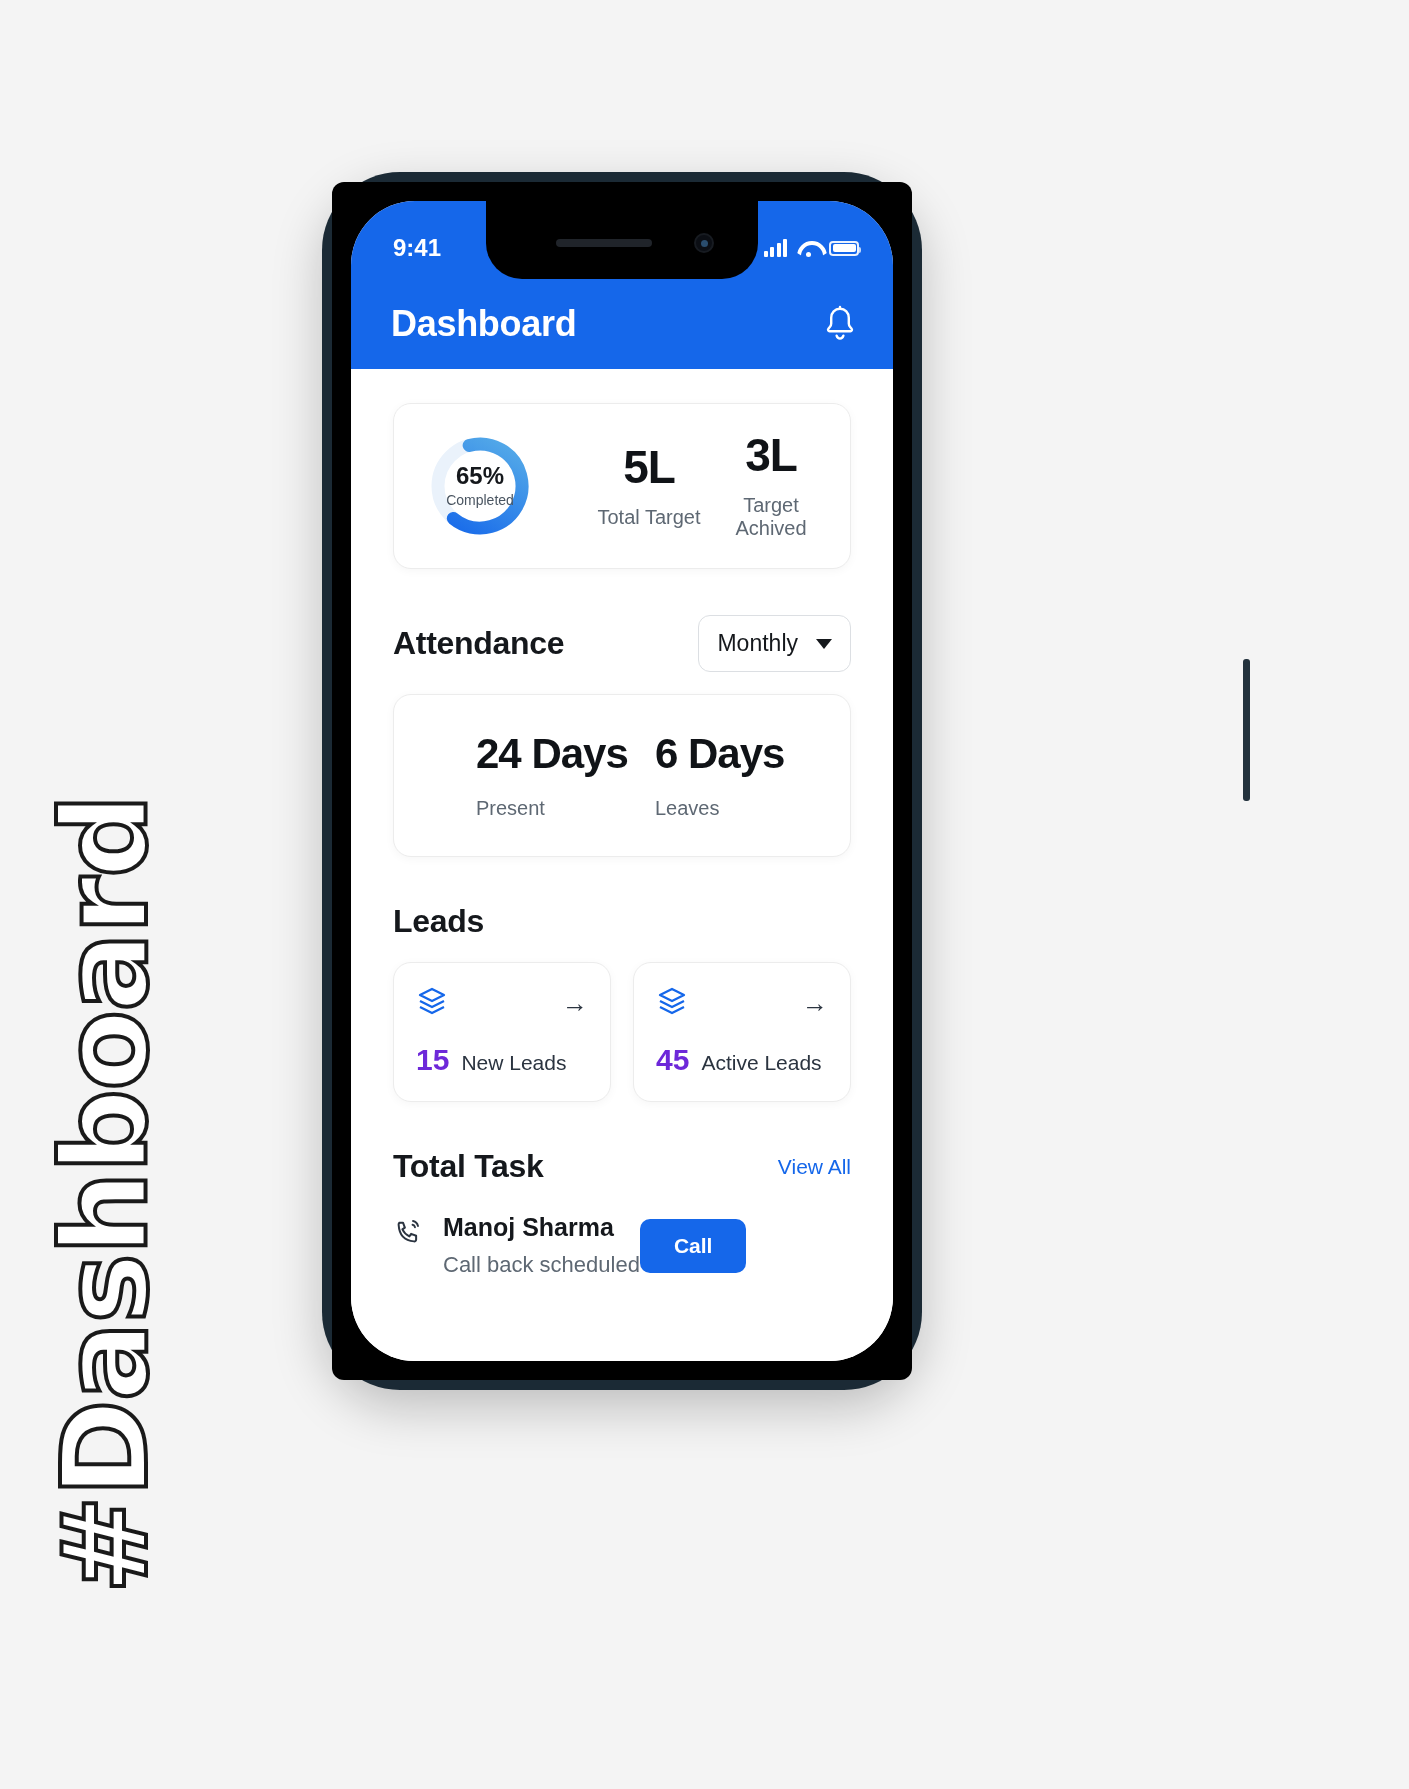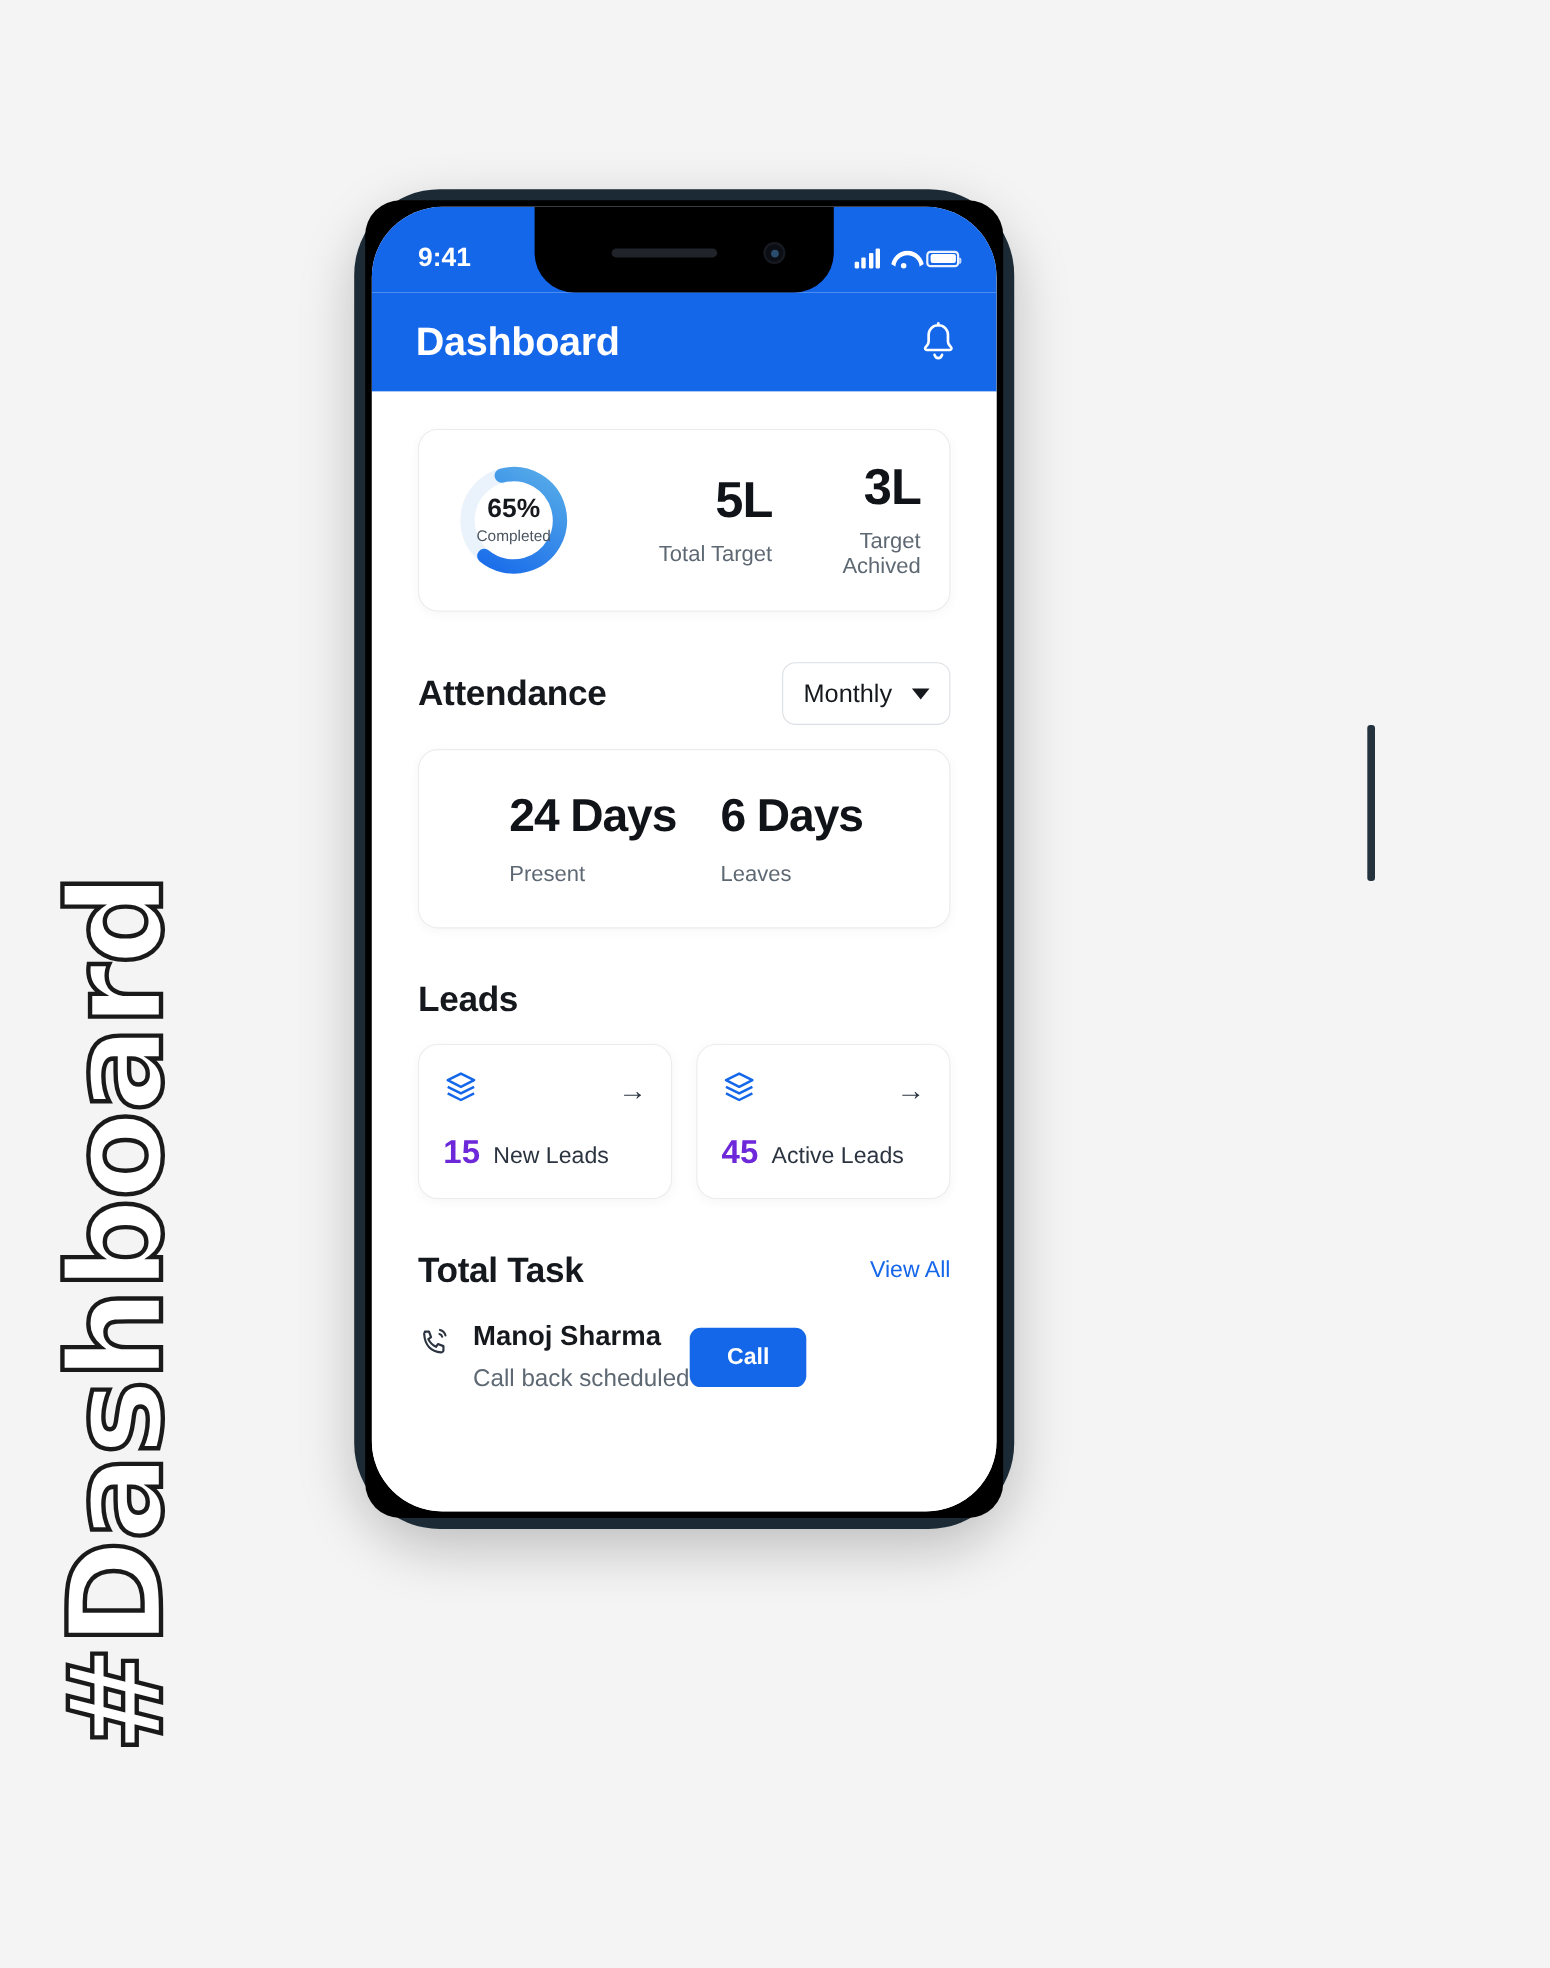--- a/index.html
+++ b/index.html
@@ -38,22 +38,22 @@
     height:1218px;
     background:#1b2a35;
     border-radius:78px;
     padding:10px;
     box-shadow:0 18px 50px rgba(0,0,0,.22);
   }
   .phone-inner{
     width:100%;
     height:100%;
     background:#000;
-    border-radius:32px;
-    padding:6px;
+    border-radius:12px;
+    padding:19px;
     overflow:hidden;
   }
   .screen{
     position:relative;
     width:100%;
     height:100%;
     background:#ffffff;
     border-radius:64px;
     overflow:hidden;
   }
@@ -248,21 +248,21 @@
     display:flex;
     flex-direction:column;
     align-items:center;
     justify-content:center;
     text-align:center;
     pointer-events:none;
   }
   .donut-pct{ font-size:24px; font-weight:700; color:#15181c; line-height:1; }
   .donut-sub{ font-size:14px; color:#4a5561; margin-top:4px; }
 
-  .stat-col{ flex:1; text-align:right; padding-left:56px; }
+  .stat-col{ flex:1; text-align:center; padding-left:56px; }
   .stat-col.second{ padding-left:10px; }
   .stat-num{
     font-size:46px;
     font-weight:700;
     color:#101317;
     letter-spacing:-1px;
     line-height:1;
   }
   .stat-lbl{
     margin-top:16px;

